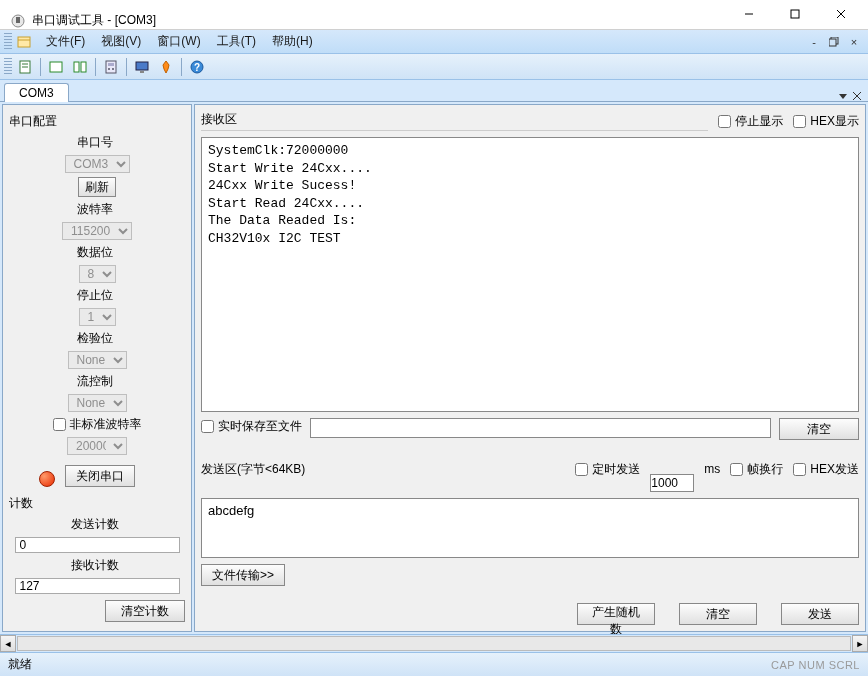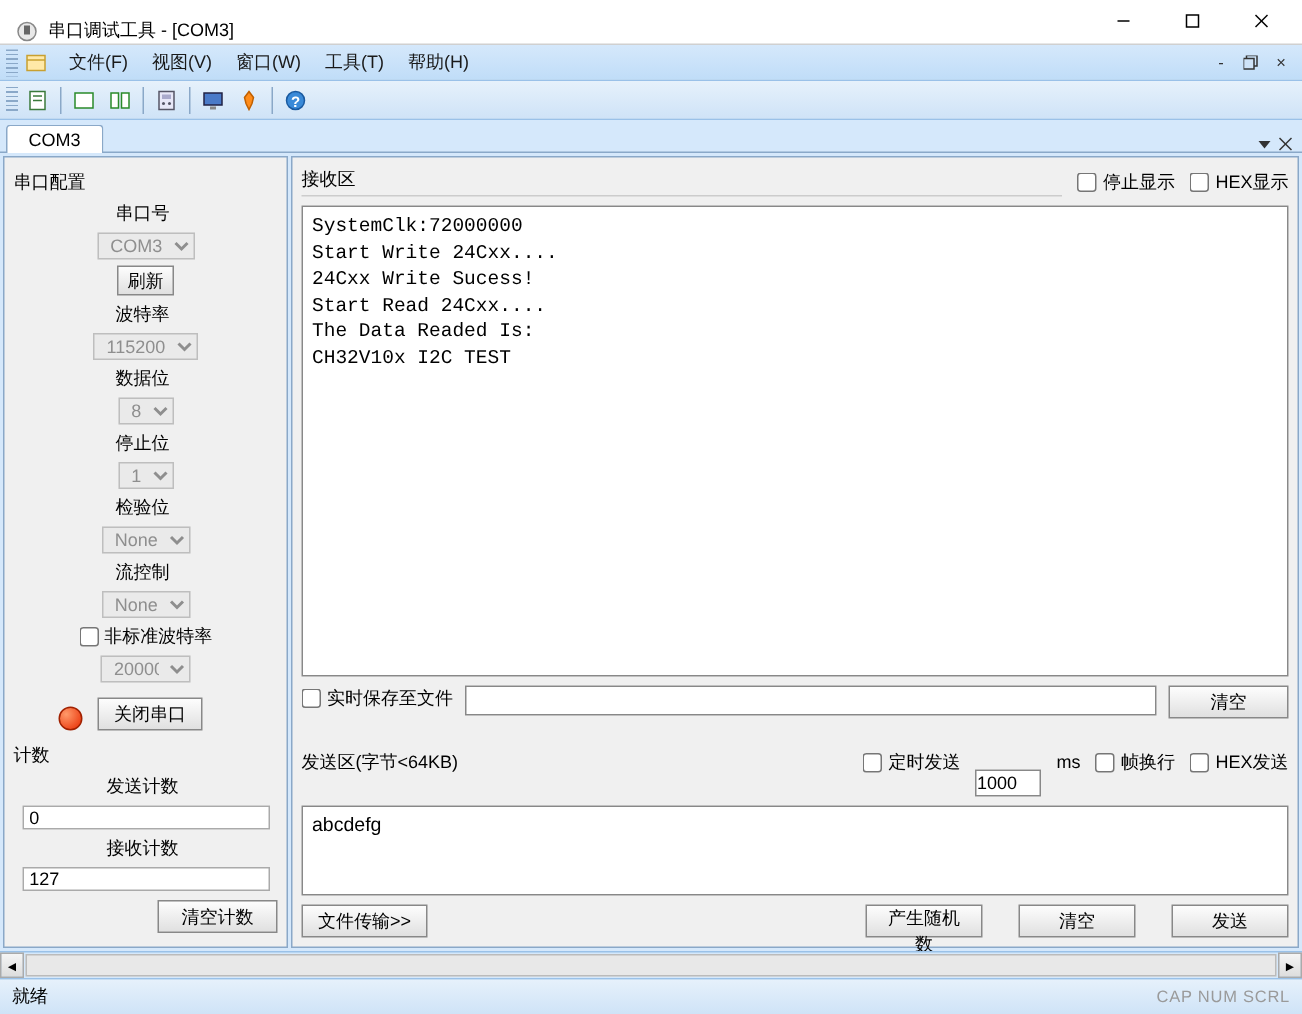--- a/index.html
+++ b/index.html
@@ -63,21 +63,21 @@
 
 .bottomscroll { height: 18px; background: #d5e8fb; border-top: 1px solid #9ac1e8; display: flex; }
 .bottomscroll .sb-track { flex: 1; background: #e8e8e8; border: 1px solid #bbb; margin: 1px; position: relative; }
 .bottomscroll .sb-btn { width: 16px; background: linear-gradient(to bottom, #f5f5f5, #ddd); border: 1px solid #aaa; display: flex; align-items: center; justify-content: center; font-size: 9px; }
 
 
 .statusbar { height: 24px; background: linear-gradient(to bottom, #e6f1fb, #cfe3f7); border-top: 1px solid #9ac1e8; display: flex; align-items: center; padding: 0 8px; font-size: 12px; }
 .statusbar .st-left { flex: 1; }
 .statusbar .st-right { color: #9a9a9a; font-size: 11px; letter-spacing: 0.5px; }
 
-.btn-wide { width: 78px; }
+.btn-wide { width: 78px; margin-top: 39px; }
 .btn-wide2 { width: 80px; }
 
 svg { display: block; }
 </style>
 </head>
 <body>
 
 <div class="titlebar">
   <span class="icon-app">
     <svg width="16" height="16" viewBox="0 0 16 16">

